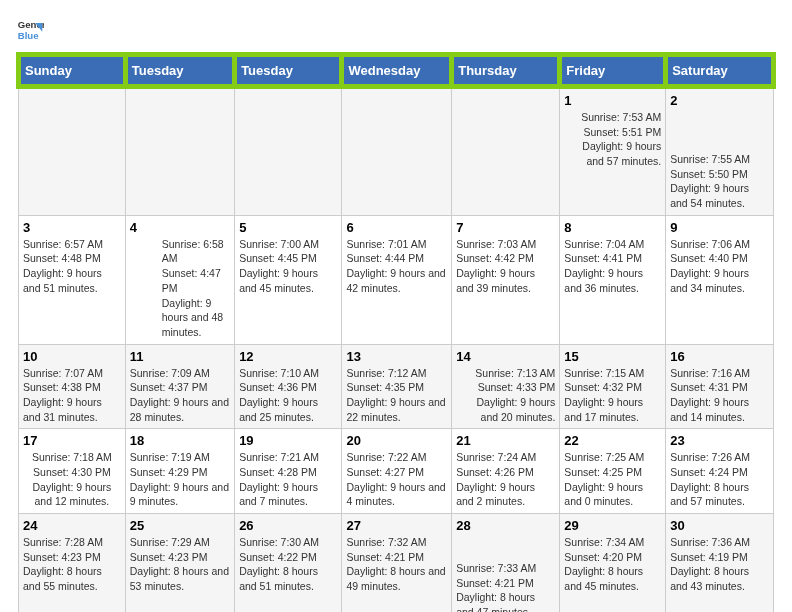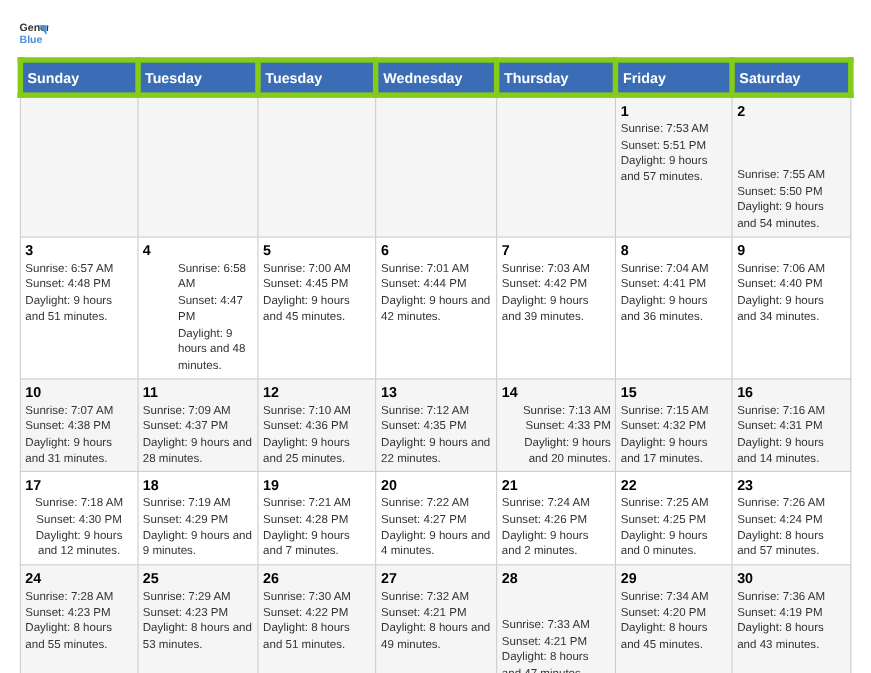--- a/index.html
+++ b/index.html
@@ -106,21 +106,21 @@
   </thead>
   <tbody id="calendar-body">
   <tr>
         <td class="empty-cell"></td>
         <td class="empty-cell"></td>
         <td class="empty-cell"></td>
         <td class="empty-cell"></td>
         <td class="empty-cell"></td>
         <td>
           <span class="day-number">1</span>
-          <div class="day-info" style="white-space: pre-line;">Sunrise: 7:53 AM
+          <div class="day-info" style="white-space: pre-line; text-align: right;">Sunrise: 7:53 AM
 Sunset: 5:51 PM
 Daylight: 9 hours and 57 minutes.</div>
         </td>
         <td>
           <span class="day-number">2</span>
           <div class="day-info" style="white-space: pre-line; margin-top: 44px;">Sunrise: 7:55 AM
 Sunset: 5:50 PM
 Daylight: 9 hours and 54 minutes.</div>
         </td>
       </tr>

